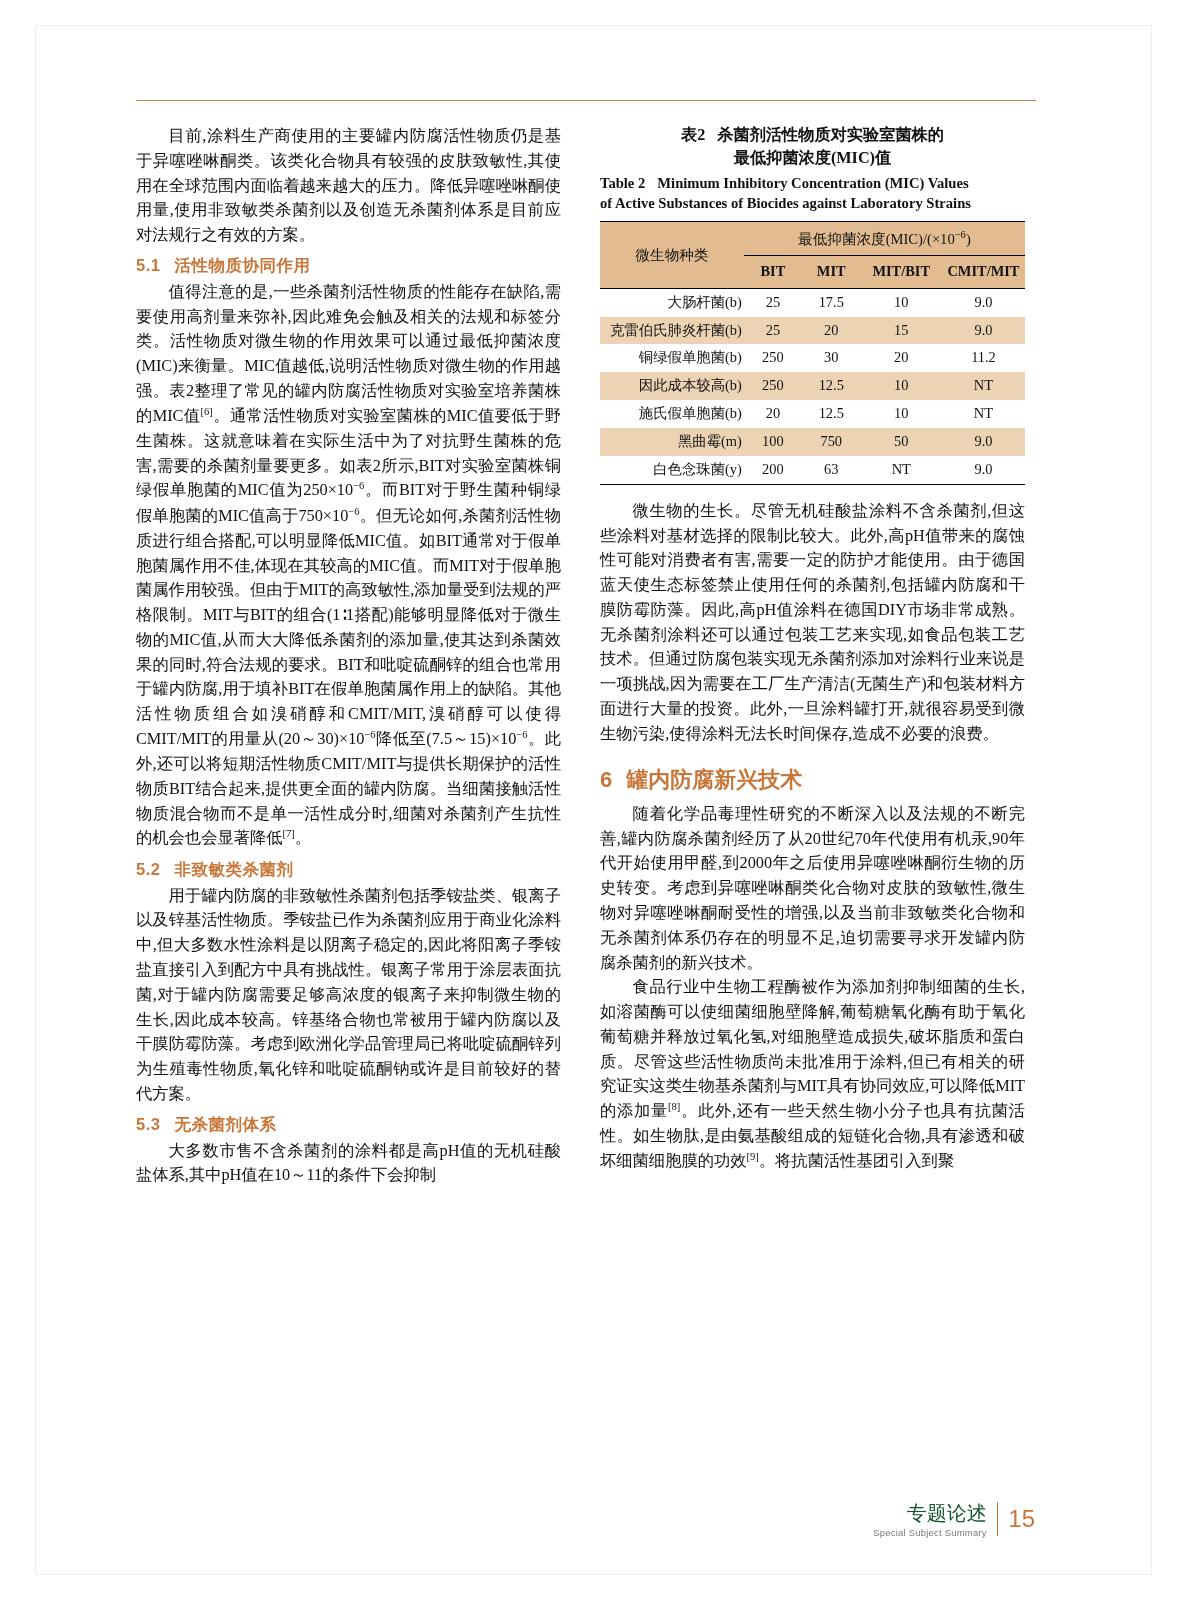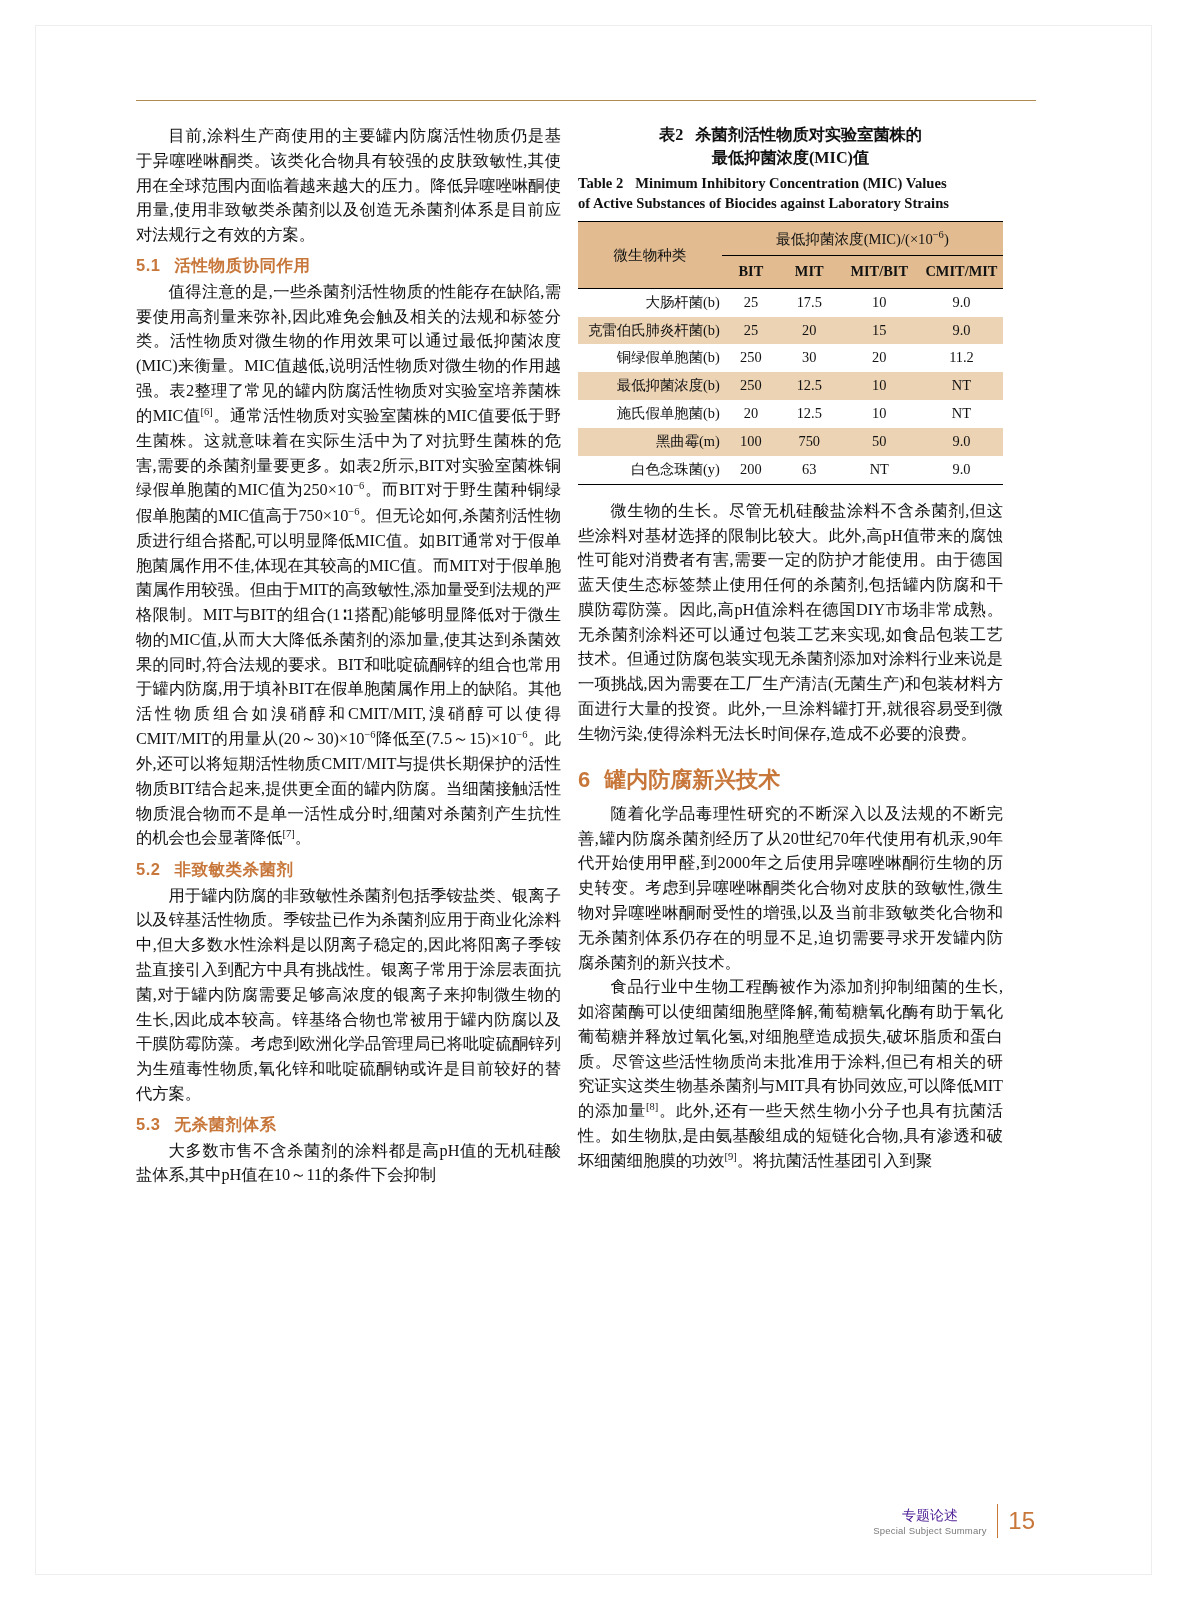--- a/index.html
+++ b/index.html
@@ -43,21 +43,21 @@
     position:absolute;
     top:124px;
     width:425px;
     font-size:16.3px;
     line-height:1.52;
     color:#111;
     text-align:justify;
     text-justify:inter-ideograph;
   }
   .col-left { left:136px; }
-  .col-right { left:578px; }
+  .col-right { left:600px; }
 
   p.body {
     margin:0 0 0 0;
     text-indent:2em;
   }
 
   h3.sub {
     margin:5px 0 2px 0;
     font-size:16.5px;
     color:#c8773b;
@@ -134,21 +134,21 @@
 
   
   .footer {
     position:absolute;
     right:152px; bottom:62px;
     text-align:right;
     font-family:"Liberation Sans", sans-serif;
   }
   .footer .fwrap { display:flex; align-items:center; justify-content:flex-end; }
   .footer .ftxt { text-align:right; margin-right:10px; }
-  .footer .cn { font-size:14px; color:#4c1d95; font-family:"Liberation Serif", serif;text-align:center; }
+  .footer .cn { font-size:20px; color:#14532d; font-family:"Liberation Serif", serif; }
   .footer .en { font-size:9.5px; color:#7a7a7a; letter-spacing:0.2px; }
   .footer .bar { width:1.6px; height:34px; background:#c8773b; margin-right:10px; }
   .footer .pg { font-size:24px; color:#c8773b; }
 </style>
 </head>
 <body>
 
 <div class="page">
   <div class="sheet"></div>
 
@@ -227,21 +227,21 @@
         <td>9.0</td>
       </tr>
       <tr>
         <td class="sp">铜绿假单胞菌(b)</td>
         <td>250</td>
         <td>30</td>
         <td>20</td>
         <td>11.2</td>
       </tr>
       <tr class="alt">
-        <td class="sp">最低抑菌浓度(b)</td>
+        <td class="sp">因此成本较高(b)</td>
         <td>250</td>
         <td>12.5</td>
         <td>10</td>
         <td>NT</td>
       </tr>
       <tr>
         <td class="sp">施氏假单胞菌(b)</td>
         <td>20</td>
         <td>12.5</td>
         <td>10</td>

